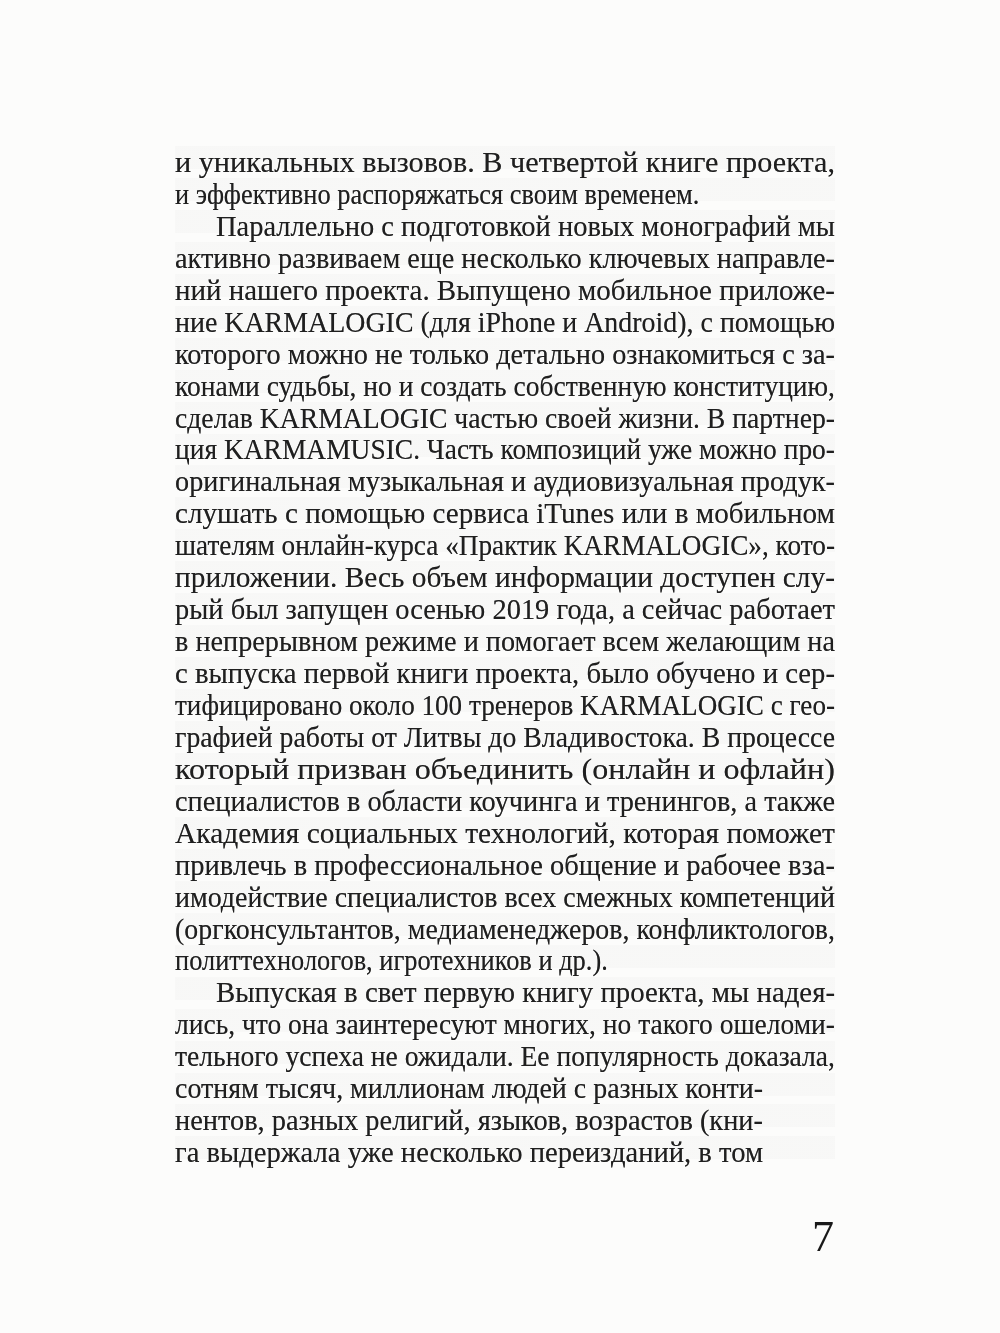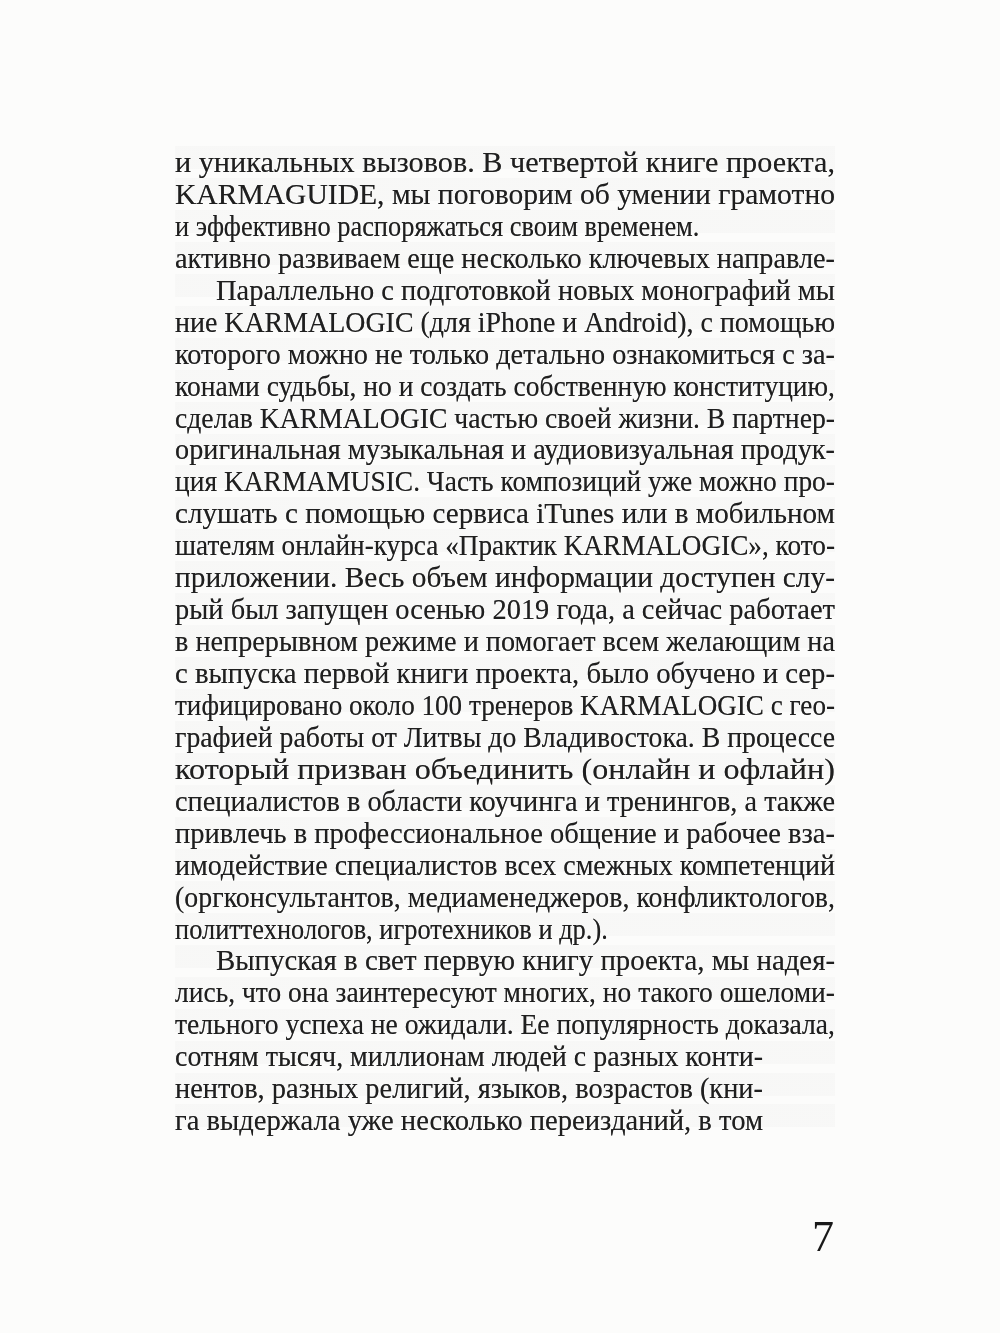--- a/index.html
+++ b/index.html
@@ -56,43 +56,44 @@
   }
 </style>
 </head>
 <body>
 
 <div class="page">
   <div class="textblock">
 
     <div class="para">
       <div class="ln j"><span style="transform: scaleX(1.00814);">и уникальных вызовов. В четвертой книге проекта,</span></div>
-      <div class="ln j"><span style="transform: scaleX(0.985879);">KARMAGUIDE, мы поговорим об умении грамотно</span></div>
       <div class="ln"><span style="transform: scaleX(0.88);">и эффективно распоряжаться своим временем.</span></div>
     </div>
 
     <div class="para">
+      <div class="ln j ind"><span style="transform: scaleX(0.949865);">Параллельно с подготовкой новых монографий мы</span></div>
       <div class="ln j"><span style="transform: scaleX(0.942037);">активно развиваем еще несколько ключевых направле-</span></div>
-      <div class="ln j ind"><span style="transform: scaleX(0.949865);">Параллельно с подготовкой новых монографий мы</span></div>
+      <div class="ln j"><span style="transform: scaleX(0.965508);">ний нашего проекта. Выпущено мобильное приложе-</span></div>
       <div class="ln j"><span style="transform: scaleX(0.930704);">ние KARMALOGIC (для iPhone и Android), с помощью</span></div>
       <div class="ln j"><span style="transform: scaleX(0.943784);">которого можно не только детально ознакомиться с за-</span></div>
       <div class="ln j"><span style="transform: scaleX(0.916866);">конами судьбы, но и создать собственную конституцию,</span></div>
       <div class="ln j"><span style="transform: scaleX(0.922674);">сделав KARMALOGIC частью своей жизни. В партнер-</span></div>
+      <div class="ln j"><span style="transform: scaleX(0.915475);">ция KARMAMUSIC. Часть композиций уже можно про-</span></div>
       <div class="ln j"><span style="transform: scaleX(0.942689);">оригинальная музыкальная и аудиовизуальная продук-</span></div>
-      <div class="ln j"><span style="transform: scaleX(0.915475);">ция KARMAMUSIC. Часть композиций уже можно про-</span></div>
       <div class="ln j"><span style="transform: scaleX(0.971034);">слушать с помощью сервиса iTunes или в мобильном</span></div>
       <div class="ln j"><span style="transform: scaleX(0.908446);">шателям онлайн-курса «Практик KARMALOGIC», кото-</span></div>
       <div class="ln j"><span style="transform: scaleX(0.979751);">приложении. Весь объем информации доступен слу-</span></div>
       <div class="ln j"><span style="transform: scaleX(0.948191);">рый был запущен осенью 2019 года, а сейчас работает</span></div>
       <div class="ln j"><span style="transform: scaleX(0.941512);">в непрерывном режиме и помогает всем желающим на</span></div>
       <div class="ln j"><span style="transform: scaleX(0.95778);">с выпуска первой книги проекта, было обучено и сер-</span></div>
       <div class="ln j"><span style="transform: scaleX(0.904439);">тифицировано около 100 тренеров KARMALOGIC с гео-</span></div>
       <div class="ln j"><span style="transform: scaleX(0.925626);">графией работы от Литвы до Владивостока. В процессе</span></div>
       <div class="ln j"><span style="transform: scaleX(1.07154);">который призван объединить (онлайн и офлайн)</span></div>
       <div class="ln j"><span style="transform: scaleX(0.944417);">специалистов в области коучинга и тренингов, а также</span></div>
+      <div class="ln j"><span style="transform: scaleX(0.982234);">Академия социальных технологий, которая поможет</span></div>
       <div class="ln j"><span style="transform: scaleX(0.951523);">привлечь в профессиональное общение и рабочее вза-</span></div>
       <div class="ln j"><span style="transform: scaleX(0.932203);">имодействие специалистов всех смежных компетенций</span></div>
       <div class="ln j"><span style="transform: scaleX(0.930028);">(оргконсультантов, медиаменеджеров, конфликтологов,</span></div>
       <div class="ln"><span style="transform: scaleX(0.88);">политтехнологов, игротехников и др.).</span></div>
     </div>
 
     <div class="para">
       <div class="ln j ind"><span style="transform: scaleX(0.960924);">Выпуская в свет первую книгу проекта, мы надея-</span></div>
       <div class="ln j"><span style="transform: scaleX(0.916388);">лись, что она заинтересуют многих, но такого ошеломи-</span></div>
       <div class="ln j"><span style="transform: scaleX(0.9196);">тельного успеха не ожидали. Ее популярность доказала,</span></div>

